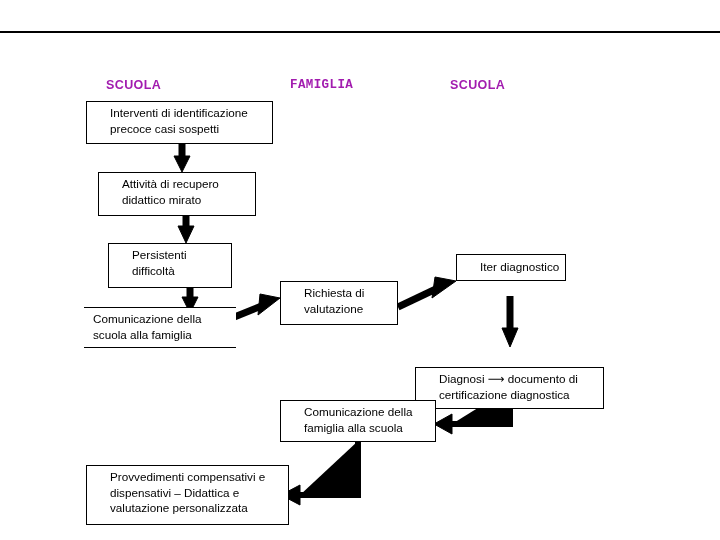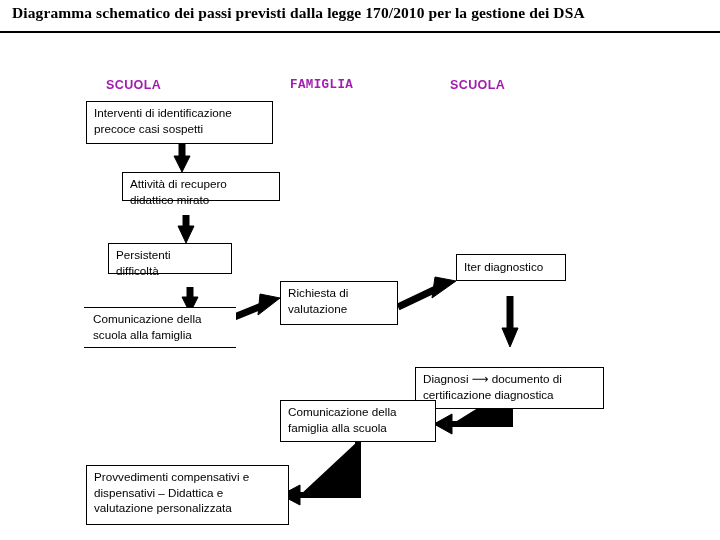--- a/index.html
+++ b/index.html
@@ -56,21 +56,21 @@
 
   
   .node {
     position: absolute;
     box-sizing: border-box;
     background: #ffffff;
     border: 1.6px solid #000000;
     font-size: 11.7px;
     line-height: 15.5px;
     color: #000;
-    padding: 3px 0 0 7px;
+    padding: 3px 0 0 23px;
     white-space: pre-line;
     z-index: 3;
   }
   
   .node.open-sides {
     border-left: none;
     border-right: none;
     padding-left: 9px;
   }
 
@@ -87,21 +87,20 @@
     fill: #000;
     stroke: #000;
   }
   .thick-line { stroke-width: 7; fill: none; stroke-linecap: butt; }
   .elbow      { stroke-width: 6; fill: none; stroke-linejoin: miter; stroke-linecap: butt; }
 </style>
 </head>
 <body>
 
 <div id="title-bar">
-  <div id="page-title">Diagramma schematico dei passi previsti dalla legge 170/2010 per la gestione dei DSA</div>
   <div id="title-rule"></div>
 </div>
 
 <div class="col-header" style="left:106px; top:78px;">SCUOLA</div>
 <div class="col-header" style="left:290px; top:78px;font-family:Liberation Mono, monospace;">FAMIGLIA</div>
 <div class="col-header" style="left:450px; top:78px;">SCUOLA</div>
 
 <svg id="wires" viewBox="0 0 720 540" xmlns="http://www.w3.org/2000/svg">
 
   <g>
@@ -141,24 +140,24 @@
 
   <g>
     <path class="elbow" d="M 358 441 L 358 495 L 300 495"></path>
     <polygon points="300,485 300,505 281,495"></polygon>
   </g>
 </svg>
 
 <div class="node" style="left:86px; top:101px; width:187px; height:43px;">Interventi di identificazione
 precoce casi sospetti</div>
 
-<div class="node" style="left:98px; top:172px; width:158px; height:29px;margin-left:24px;">Attività di recupero
+<div class="node" style="left:98px; top:172px; width:158px; height:44px;">Attività di recupero
 didattico mirato</div>
 
-<div class="node" style="left:108px; top:243px; width:124px; height:31px;">Persistenti
+<div class="node" style="left:108px; top:243px; width:124px; height:45px;">Persistenti
 difficoltà</div>
 
 <div class="node open-sides" style="left:84px; top:307px; width:152px; height:41px;">Comunicazione della
 scuola alla famiglia</div>
 
 <div class="node" style="left:280px; top:281px; width:118px; height:44px;">Richiesta di
 valutazione</div>
 
 <div class="node" style="left:456px; top:254px; width:110px; height:27px; padding-top:4px;">Iter diagnostico</div>
 

